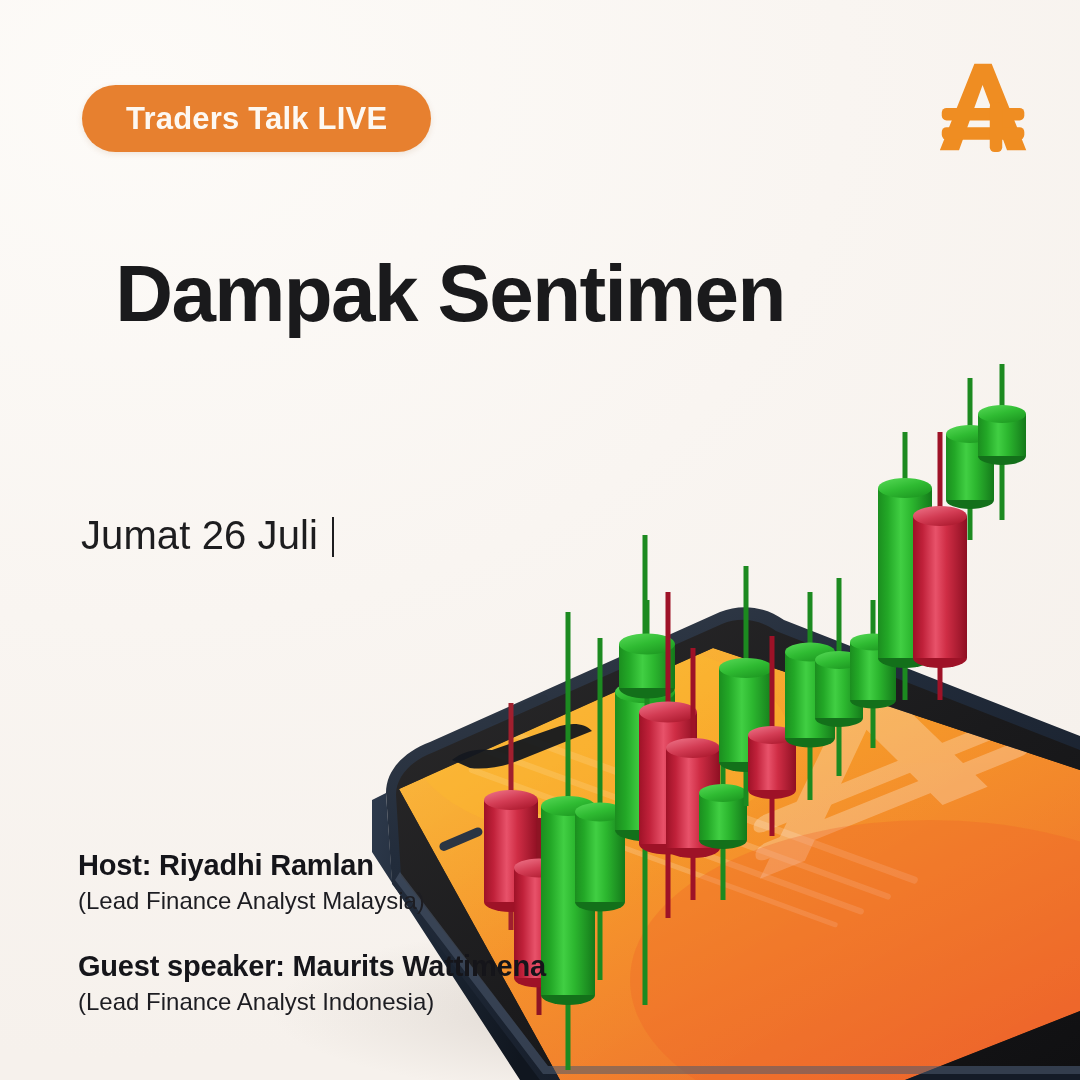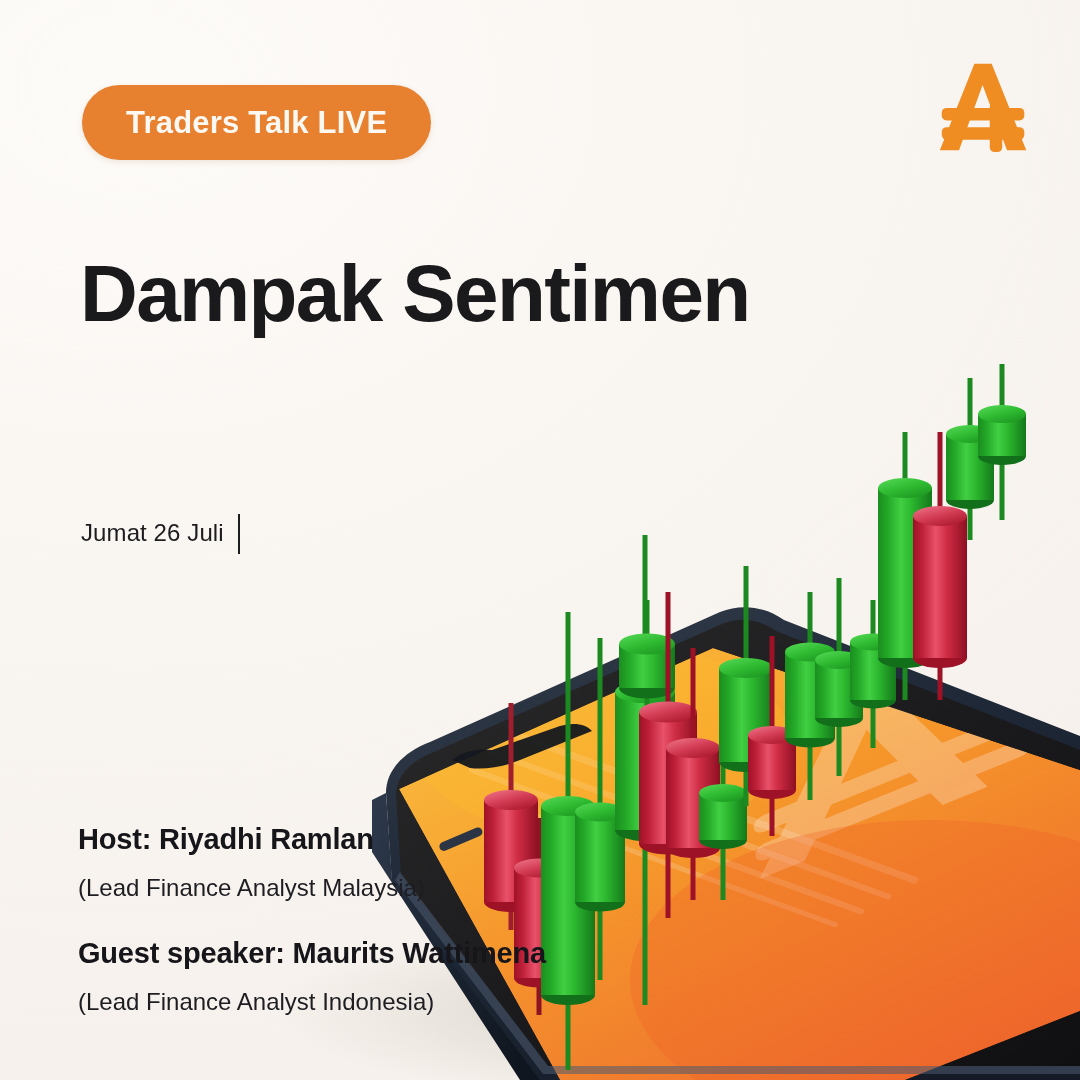--- a/index.html
+++ b/index.html
@@ -24,21 +24,21 @@
     background:
       radial-gradient(120% 90% at 12% 8%, #fdfbf8 0%, #f9f5f1 55%, #f6f1ec 100%);
     pointer-events: none;
   }
 
   
   .badge {
     position: absolute;
     left: 82px;
     top: 85px;
-    height: 75px;
+    height: 67px;
     padding: 0 44px;
     display: flex;
     align-items: center;
     justify-content: flex-start;
     background: #e7802f;
     border-radius: 999px;
     box-shadow: 0 2px 6px rgba(150, 80, 20, .13);
   }
   .badge-text {
     color: #fdf8f2;
@@ -62,29 +62,29 @@
     position: absolute;
     left: 80px;
     top: 190px;
     width: 740px;
     color: #1a1a1c;
     font-size: 80px;
     line-height: 1.255;
     font-weight: 700;
     letter-spacing: -1.6px;
   }
-  .headline .ln { display: block; white-space: nowrap; }
+  .headline .ln { display: block; white-space: nowrap; text-align: center; }
 
   
   .dateline {
     position: absolute;
     left: 81px;
     top: 513px;
     color: #1d1d1f;
-    font-size: 24px;
+    font-size: 40px;
     font-weight: 400;
     letter-spacing: .1px;
     white-space: nowrap;
     display: flex;
     align-items: center;
     gap: 14px;
   }
   .dateline .sep {
     display: inline-block;
     width: 2px;
@@ -110,21 +110,21 @@
     font-weight: 700;
     letter-spacing: -.2px;
     line-height: 1.32;
     white-space: nowrap;
   }
   .credit-role {
     color: #1d1d22;
     font-size: 24px;
     font-weight: 400;
     line-height: 1.32;
-    margin-top: 14px;
+    margin-top: 1px;
     white-space: nowrap;
   }
 
   
   .art {
     position: absolute;
     left: 0; top: 0;
     width: 1080px; height: 1080px;
     pointer-events: none;
   }

